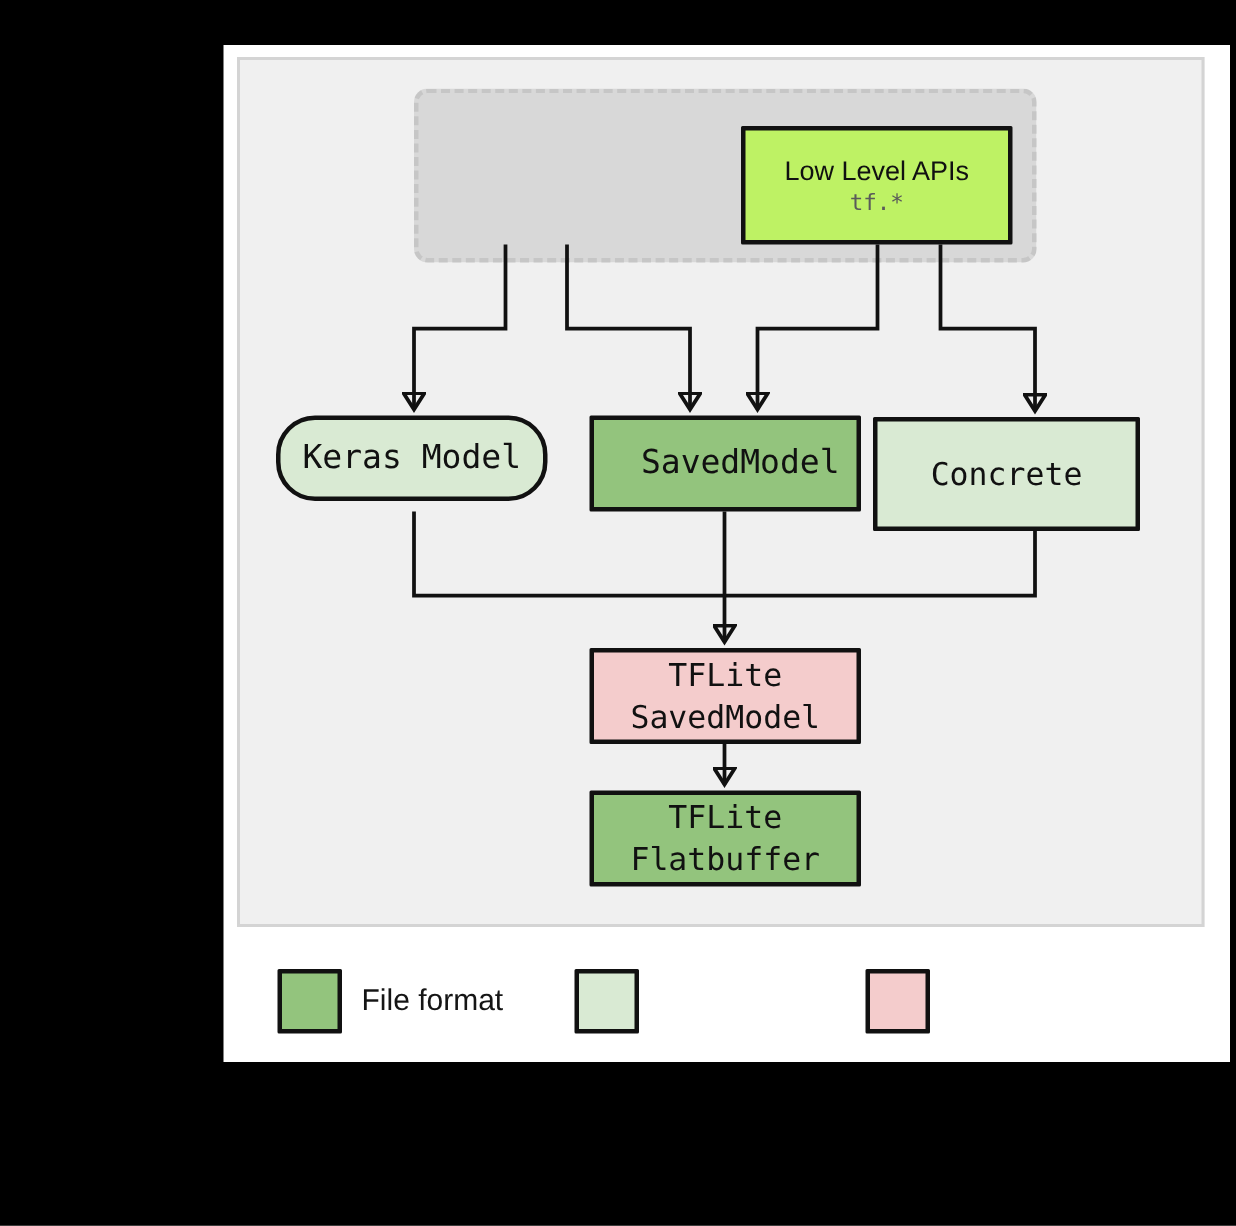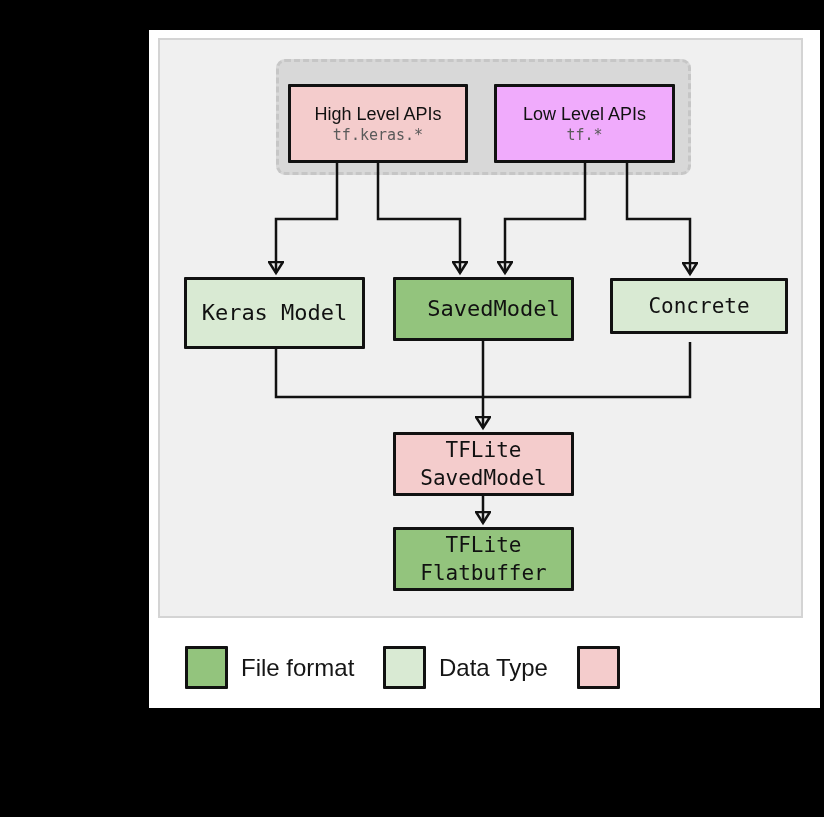--- a/index.html
+++ b/index.html
@@ -21,21 +21,21 @@
              line-height:1.3; }
   .mono-label { font-family:"DejaVu Sans Mono", monospace; font-size:22px; line-height:1.32; }
   .mono-label-2l { font-family:"DejaVu Sans Mono", monospace; font-size:21px; line-height:1.35; }
   .connectors { position:absolute; left:0; top:0; width:671px; height:678px;
                 pointer-events:none; }
   .connectors path { fill:none; stroke:#111; stroke-width:2.5; }
   .legend-item { position:absolute; top:615px; height:45px; display:flex;
                  align-items:center; gap:13px; }
   .legend-swatch { width:43px; height:43px; border:3px solid #111; border-radius:1px;
                    flex:0 0 auto; }
-  .legend-label { font-size:24px; color:#151515; white-space:nowrap; }
+  .legend-label { font-size:20px; color:#151515; white-space:nowrap; }
 </style>
 </head>
 <body>
 
 <div class="figure-canvas">
 
   <div class="panel"></div>
 
   <div class="api-group"></div>
 
@@ -47,53 +47,48 @@
     </defs>
     <path d="M188,133 V189 H127 V243" marker-end="url(#arrow)"></path>
     <path d="M229,133 V189 H311 V243" marker-end="url(#arrow)"></path>
     <path d="M436,133 V189 H356 V243" marker-end="url(#arrow)"></path>
     <path d="M478,133 V189 H541 V244" marker-end="url(#arrow)"></path>
     <path d="M127,311 V367 H541 V312"></path>
     <path d="M334,311 V398" marker-end="url(#arrow)"></path>
     <path d="M334,466 V493" marker-end="url(#arrow)"></path>
   </svg>
 
-  <div class="node api-box" style="left: 139px; background: rgb(244, 204, 204);">
-    <div class="api-title">High Level APIs</div>
-    <div class="api-sub">tf.keras.*</div>
-  </div>
-  <div class="node api-box" style="left: 345px; width: 181px; background: #f0abfc;">
+  <div class="node api-box" style="left: 345px; width: 181px; background: #bef264;">
     <div class="api-title">Low Level APIs</div>
     <div class="api-sub">tf.*</div>
   </div>
 
-  <div class="node" style="left: 35px; top: 247px; width: 181px; height: 72px; background: rgb(217, 234, 211);">
+  <div class="node" style="left: 35px; top: 247px; width: 181px; height: 57px; background: rgb(217, 234, 211); border-radius: 26px;">
     <div class="mono-label">Keras Model</div>
   </div>
   <div class="node" style="left: 244px; top: 247px; width: 181px; height: 64px; background: rgb(147, 196, 125); padding-left: 20px;">
     <div class="mono-label">SavedModel</div>
   </div>
-  <div class="node" style="left: 461px; top: 248px; width: 178px; height: 56px; background: rgb(217, 234, 211); text-align: right;">
+  <div class="node" style="left: 433px; top: 248px; width: 178px; height: 76px; background: rgb(217, 234, 211); text-align: right;">
     <div class="mono-label-2l">Concrete</div>
   </div>
 
   <div class="node" style="left: 244px; top: 402px; width: 181px; height: 64px; background: rgb(244, 204, 204);">
     <div class="mono-label-2l">TFLite</div>
     <div class="mono-label-2l">SavedModel</div>
   </div>
   <div class="node" style="left: 244px; top: 497px; width: 181px; height: 64px; background: rgb(147, 196, 125);">
     <div class="mono-label-2l">TFLite</div>
     <div class="mono-label-2l">Flatbuffer</div>
   </div>
 
   <div class="legend-item" style="left:36px;">
     <div class="legend-swatch" style="background: rgb(147, 196, 125);"></div>
     <div class="legend-label">File format</div>
   </div>
   <div class="legend-item" style="left:234px;">
     <div class="legend-swatch" style="background: rgb(217, 234, 211);"></div>
-    <div class="legend-label">Data Type</div>
   </div>
   <div class="legend-item" style="left:428px;">
     <div class="legend-swatch" style="background: rgb(244, 204, 204);"></div>
   </div>
 
 </div>
 
 </body></html>

